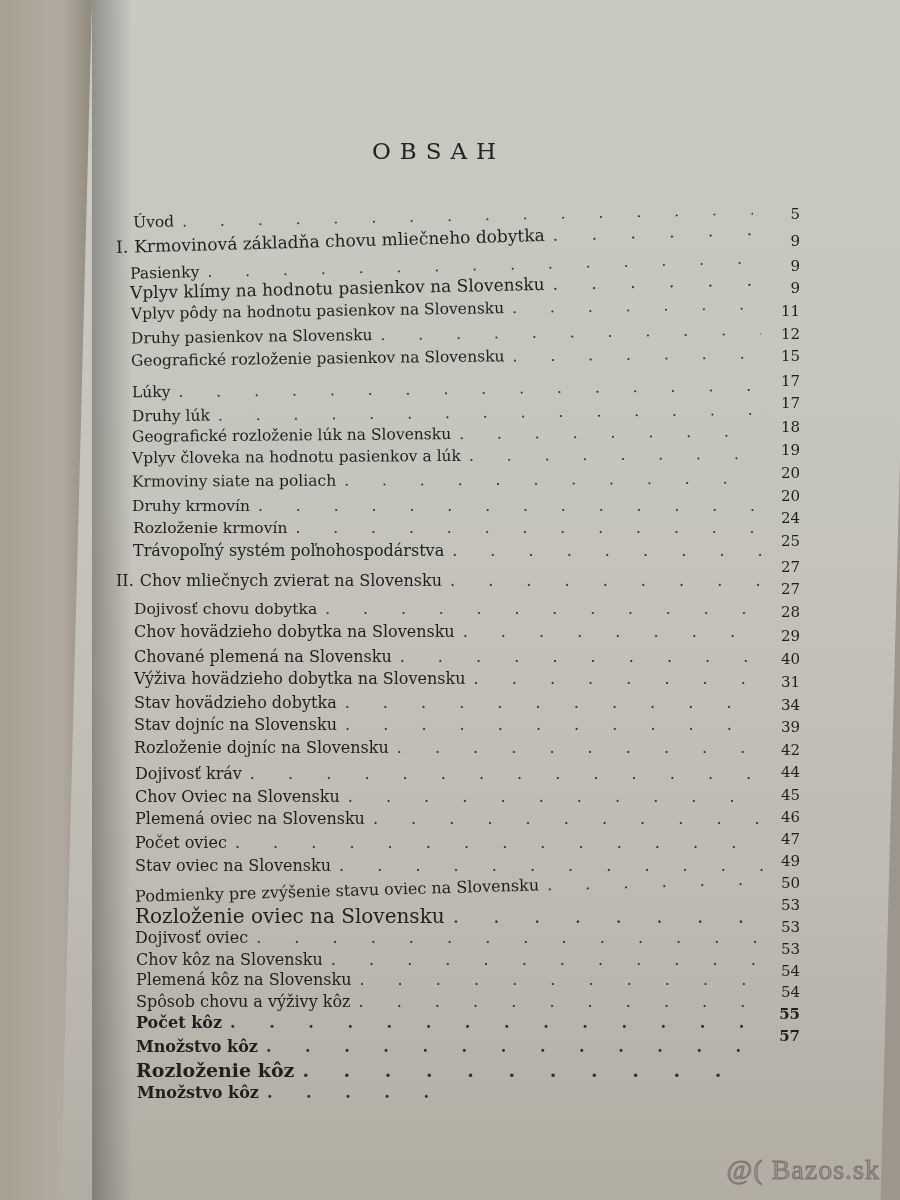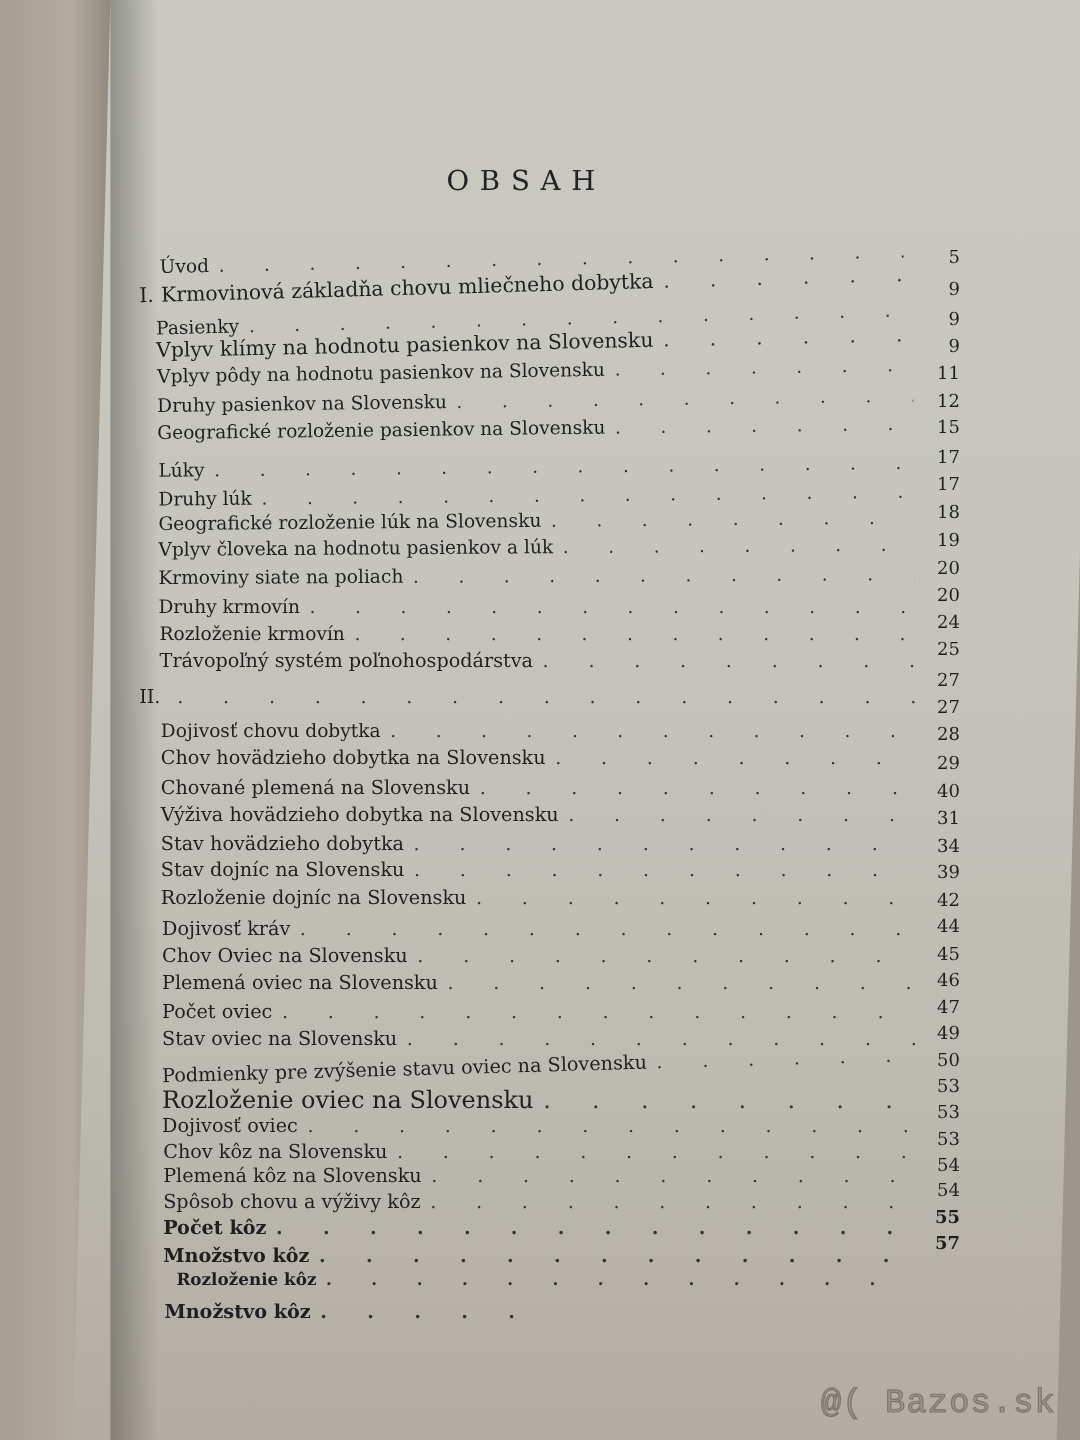--- a/index.html
+++ b/index.html
@@ -38,21 +38,21 @@
     flex:1; overflow:hidden; color:#333; letter-spacing:14px;
     margin-left:8px; padding-right:4px;
   }
   .row .dots::before { content:". . . . . . . . . . . . . . . . . . . . . . . . . . . . . . . . . . . . . . ."; }
   .page-no {
     position:absolute; font-size:15px; color:#1f1f1f; text-align:right; width:36px;
   }
   .bold { font-weight:bold; }
   .watermark {
     position:absolute; right:20px; bottom:14px;
-    font-family:Liberation Mono, monospace; font-size:28px;
+    font-family:Liberation Serif, serif; font-size:28px;
     color:rgba(150,145,138,0.85); -webkit-text-stroke:1px rgba(105,100,95,0.7);
     letter-spacing:1px;
   }
 </style>
 </head>
 <body>
 
 <div class="left-page"></div>
 <div class="right-page"></div>
 <div class="page-shadow"></div>
@@ -118,20 +118,21 @@
     <div class="row" style="left:133px;top:519px;width:630px">
       <span class="label">Rozloženie krmovín</span>
         <span class="dots"></span>
     </div>
     <div class="row" style="left:133px;top:541px;width:630px;font-size:16px">
       <span class="label">Trávopoľný systém poľnohospodárstva</span>
         <span class="dots"></span>
     </div>
     <div class="row" style="left:116px;top:571px;width:648px;font-size:16px">
       <span class="num">II.</span>
+        <span class="label">Chov mliečnych zvierat na Slovensku</span>
         <span class="dots"></span>
     </div>
     <div class="row" style="left:134px;top:600px;width:630px">
       <span class="label">Dojivosť chovu dobytka</span>
         <span class="dots"></span>
     </div>
     <div class="row" style="left:134px;top:622px;width:630px;font-size:16px">
       <span class="label">Chov hovädzieho dobytka na Slovensku</span>
         <span class="dots"></span>
     </div>
@@ -200,21 +201,21 @@
         <span class="dots"></span>
     </div>
     <div class="row bold" style="left:136px;top:1013px;width:630px;font-size:16px">
       <span class="label">Počet kôz</span>
         <span class="dots"></span>
     </div>
     <div class="row bold" style="left:136px;top:1037px;width:630px;font-size:16px">
       <span class="label">Množstvo kôz</span>
         <span class="dots"></span>
     </div>
-    <div class="row bold" style="left:147px;top:1059px;width:610px;font-size:14px">
+    <div class="row bold" style="left:136px;top:1059px;width:610px;font-size:19px">
       <span class="label">Rozloženie kôz</span>
         <span class="dots"></span>
     </div>
     <div class="row bold" style="left:137px;top:1083px;width:300px;font-size:16px">
       <span class="label">Množstvo kôz</span>
         <span class="dots"></span>
     </div>
 
     <div class="page-no" style="left:764px;top:205px">5</div>
     <div class="page-no" style="left:764px;top:232px">9</div>

